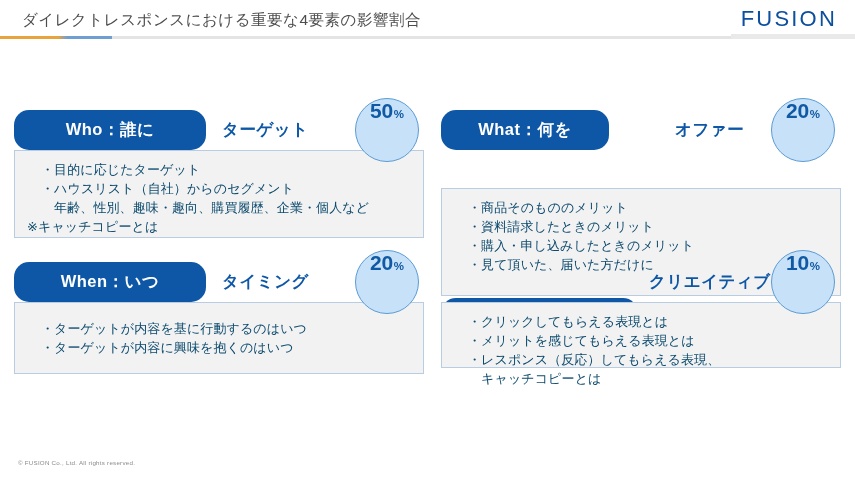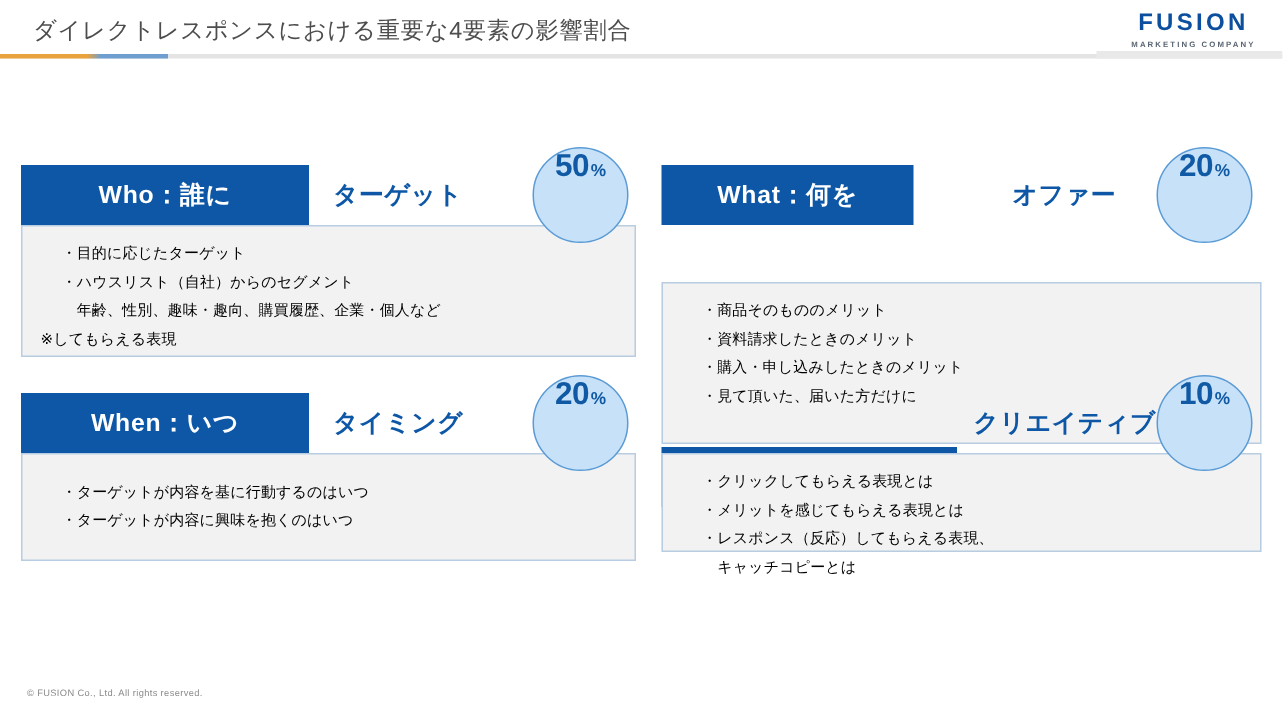--- a/index.html
+++ b/index.html
@@ -23,59 +23,59 @@
   }
   .title-rule-accent {
     position: absolute; left: 0; top: 36px; width: 112px; height: 3px;
     background: linear-gradient(to right, #e8a33d 0%, #e8a33d 52%, #6f9fd0 60%, #6f9fd0 100%);
   }
   .logo {
     position: absolute; right: 18px; top: 8px;
     text-align: center; line-height: 1;
   }
   .logo-main {
-    font-size: 16px; font-weight: 700; color: #0b4f9e;
+    font-size: 22px; font-weight: 400; color: #0b4f9e;
     letter-spacing: 2.2px;
   }
   .logo-sub {
     margin-top: 4px;
     font-size: 5.2px; font-weight: 700; color: #5a6573;
     letter-spacing: 1.4px;
   }
   .logo-bar {
     position: absolute; right: 0; top: 34px; width: 124px; height: 5px;
     background: #e9e9e9;
   }
 
   
   .card { position: absolute; }
   .card-header { position: relative; height: 40px; }
   .card-tag {
     position: absolute; left: 0; top: 0; height: 40px;
     background: #0d57a6;
     color: #ffffff; font-size: 16.5px; font-weight: 700;
     display: flex; align-items: center; justify-content: center;
-    letter-spacing: .5px; white-space: nowrap;
+    letter-spacing: .5px; white-space: nowrap; border-radius: 15px;
   }
   .card-subject {
     position: absolute; top: 0; height: 40px;
     display: flex; align-items: center;
     color: #0d57a6; font-size: 16.5px; font-weight: 700;
     letter-spacing: .5px; white-space: nowrap;
   }
   .card-body {
     position: relative;
     background: #f2f2f2;
     border: 1px solid #b9cde2;
     display: flex; flex-direction: column; justify-content: center;
     padding: 6px 14px 6px 26px;
   }
   .card-body.top-align { justify-content: flex-start; padding-top: 9px; }
   .bullet {
-    font-size: 10px; color: #000000; line-height: 19px;
+    font-size: 13px; color: #0c4a6e; line-height: 19px;
     white-space: pre; letter-spacing: .1px;
   }
   .pct-circle {
     position: absolute;
     width: 64px; height: 64px; border-radius: 50%;
     background: #c7e2f8; border: 1.3px solid #5b9bd5;
     display: flex; align-items: baseline; justify-content: center;
     z-index: 5;
   }
   .pct-num {
@@ -109,21 +109,21 @@
 
   <div class="card" style="left:14px; top:110px; width:410px;">
     <div class="card-header">
       <div class="card-tag" style="width:192px;">Who：誰に</div>
       <div class="card-subject" style="left:208px;">ターゲット</div>
     </div>
     <div class="card-body top-align" style="height:88px;">
       <div class="bullet">・目的に応じたターゲット</div>
       <div class="bullet">・ハウスリスト（自社）からのセグメント</div>
       <div class="bullet">　年齢、性別、趣味・趣向、購買履歴、企業・個人など</div>
-      <div class="bullet" style="margin-left:-14px;">※してもらえる表現</div>
+      <div class="bullet" style="margin-left:-14px;">※キャッチコピーとは</div>
     </div>
     <div class="pct-circle" style="left:341px; top:-12px;">
       <div class="pct-inner">
         <span class="pct-num">50</span>
         <span class="pct-sym">%</span>
       </div>
     </div>
   </div>
 
   <div class="card" style="left:441px; top:110px; width:400px;">

